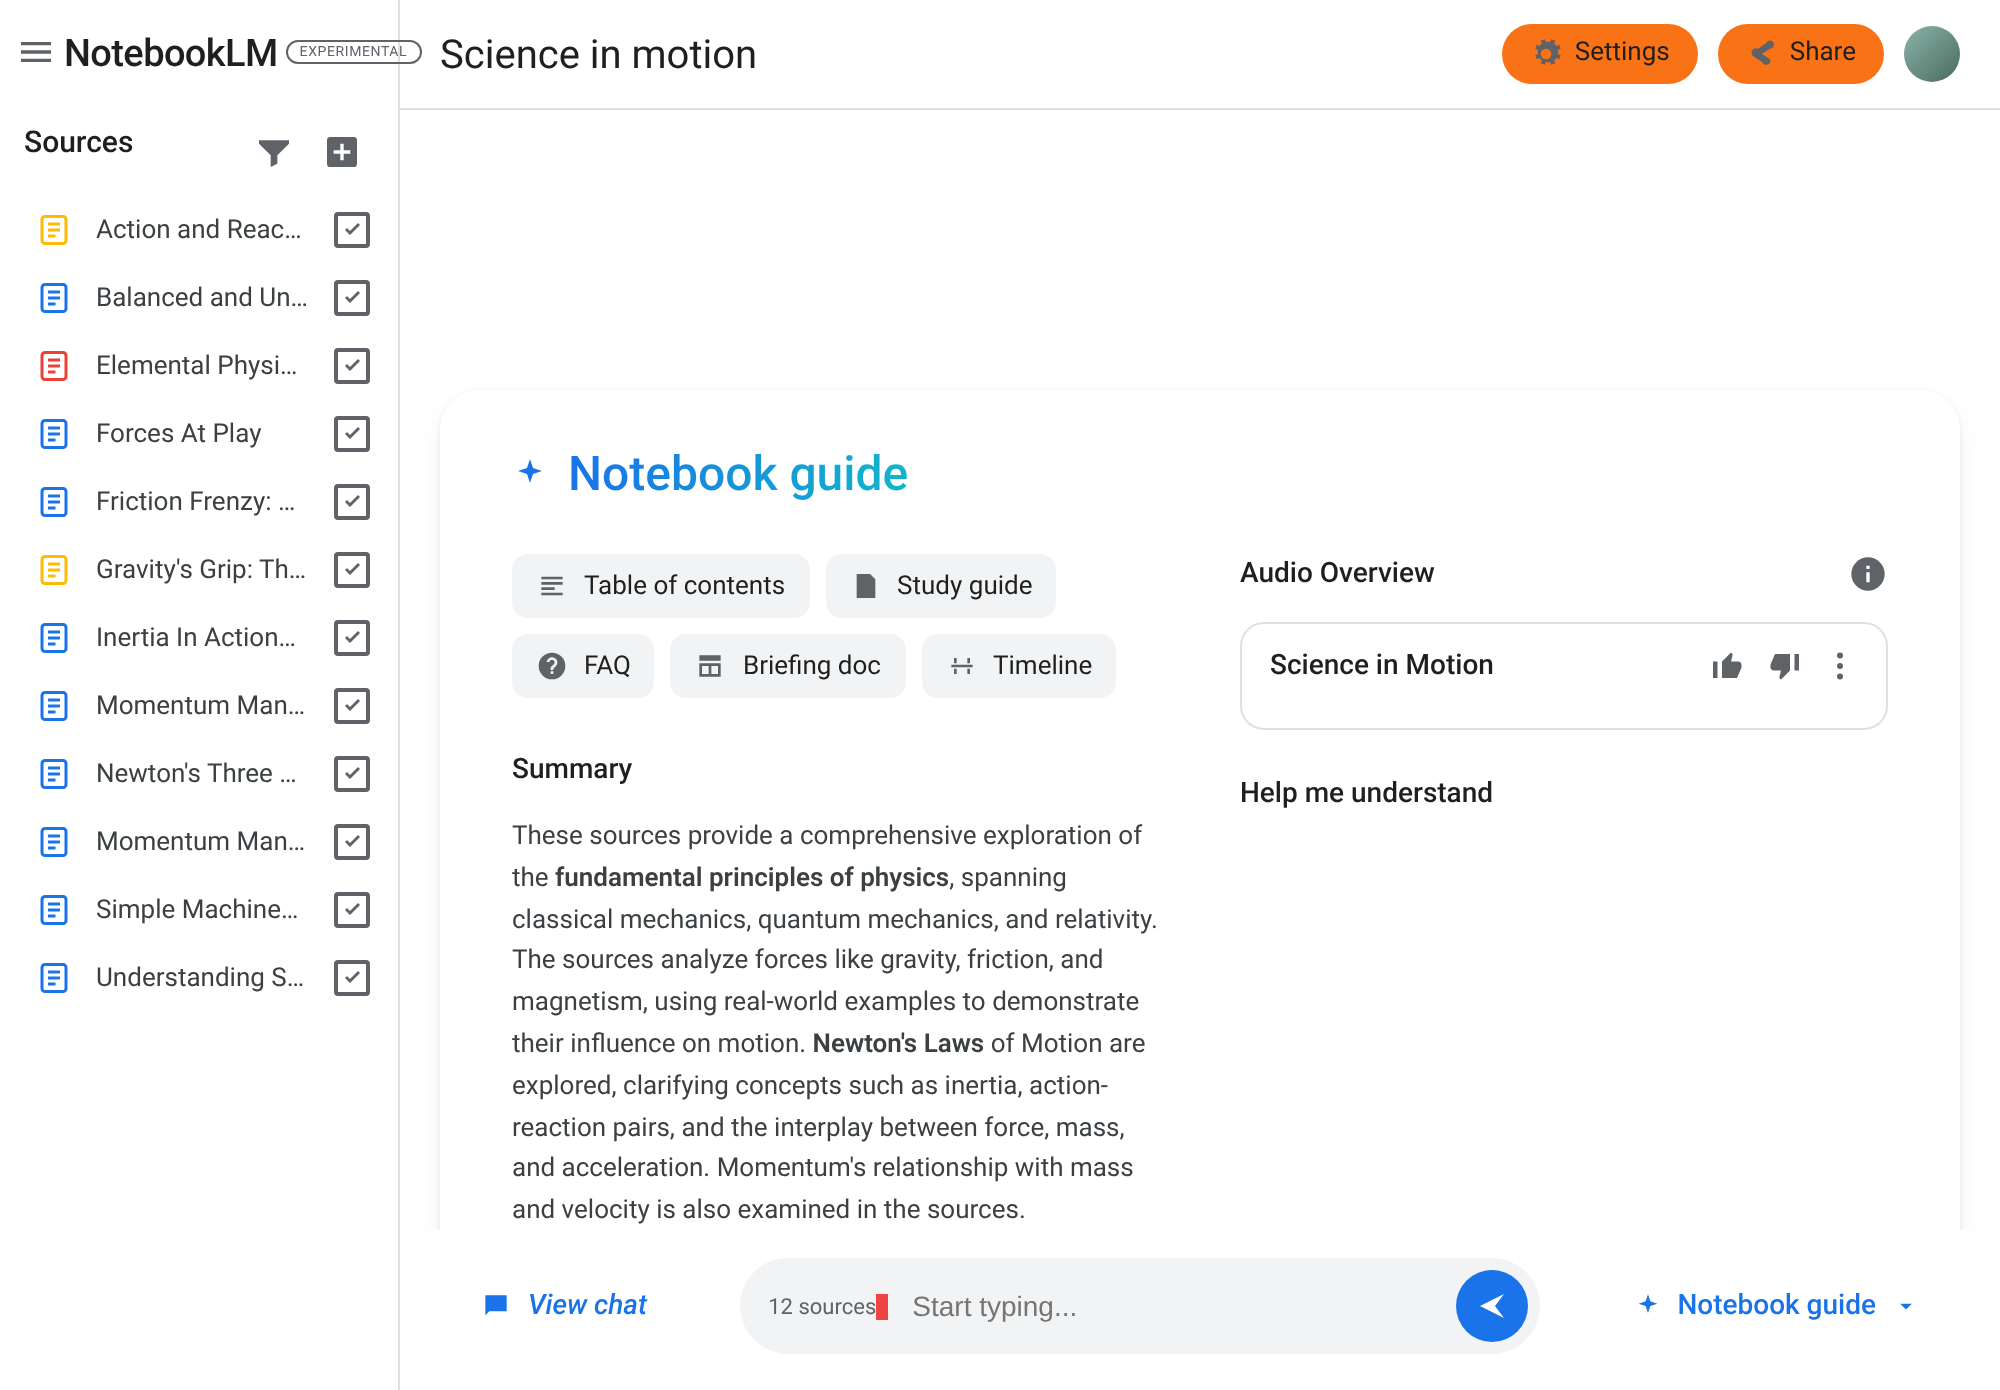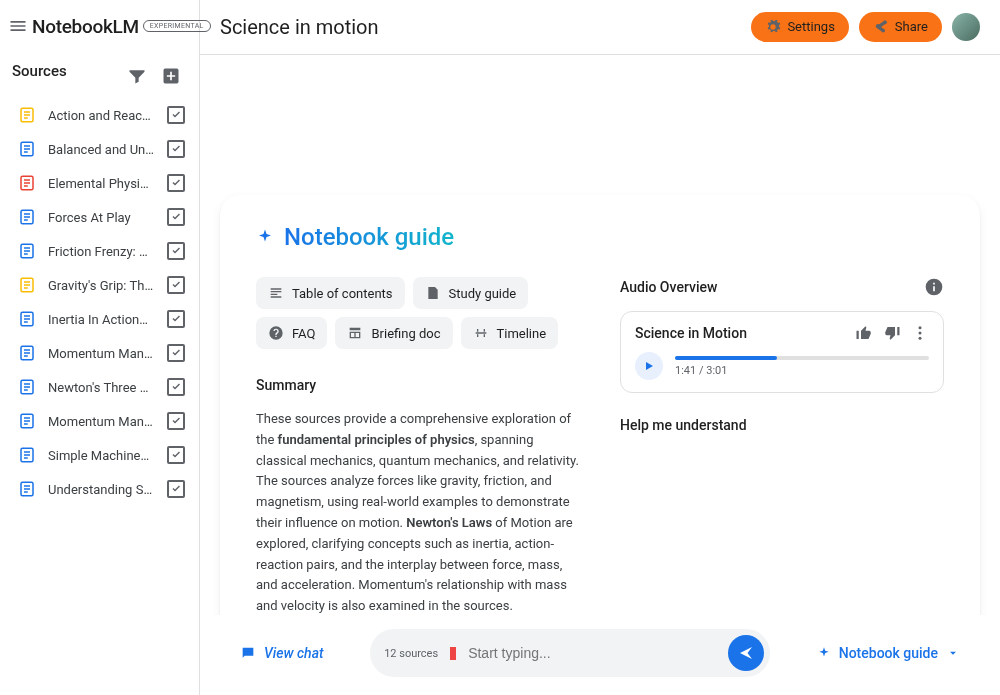--- a/index.html
+++ b/index.html
@@ -68,21 +68,21 @@
 .time { font-size:11px; color:#5f6368; margin-top:4px; }
 
 .understand-list { display:flex; flex-direction:column; gap:10px; }
 .understand-item { background:#f1f3f4; border-radius:10px; padding:12px 14px; font-size:13px; color:#3c4043; line-height:1.4; cursor:pointer; }
 
 
 .footer { display:flex; align-items:center; justify-content:space-between; padding:14px 40px 18px; gap:20px; }
 .view-chat { display:flex; align-items:center; gap:8px; color:#1a73e8; font-size:14px; font-weight:500; cursor:pointer;font-style:italic; }
 .view-chat svg { width:16px; height:16px; fill:#1a73e8; }
 .input-pill { display:flex; align-items:center; background:#f1f3f4; border-radius:28px; padding:6px 6px 6px 14px; gap:12px; width:400px; }
-.source-count { font-size:11px; color:#5f6368; border-right:6px solid #ef4444; padding-right:12px; }
+.source-count { font-size:11px; color:#5f6368; border-right:6px solid #ef4444; padding-right:0; }
 .chat-input { flex:1; border:none; background:transparent; outline:none; font-size:14px; color:#5f6368; }
 .send-btn { width:36px; height:36px; border-radius:50%; background:#1a73e8; display:flex; align-items:center; justify-content:center; cursor:pointer; }
 .send-btn svg { width:18px; height:18px; fill:#fff; }
 .nb-guide-btn { display:flex; align-items:center; gap:8px; color:#1a73e8; font-size:14px; font-weight:500; cursor:pointer; }
 .nb-guide-btn svg { fill:#1a73e8; }
 </style>
 </head>
 <body>
 
 <div class="app">
@@ -369,33 +369,20 @@
                   <svg viewBox="0 0 24 24">
                       <path d="M22 4h-3v11h3zM3 13c0 1 1 2 2 2h5l-1 4v1l1 1 6-6V4H6l-3 7z"></path>
                     </svg>
                   <svg viewBox="0 0 24 24">
                       <circle cx="12" cy="5" r="2"></circle>
                       <circle cx="12" cy="12" r="2"></circle>
                       <circle cx="12" cy="19" r="2"></circle>
                     </svg>
                 </div>
               </div>
-              <div class="audio-player">
-                <div class="play-btn">
-                  <svg viewBox="0 0 24 24">
-                      <path d="M6 4l14 8-14 8z"></path>
-                    </svg>
-                </div>
-                <div class="progress-wrap">
-                  <div class="progress">
-                      <div class="progress-fill"></div>
-                    </div>
-                  <div class="time">1:41 / 3:01</div>
-                </div>
-              </div>
             </div>
             <div class="section-label">Help me understand</div>
           </div>
         </div>
       </div>
     </div>
 
     <div class="footer">
       <div class="view-chat">
         <svg viewBox="0 0 24 24">

